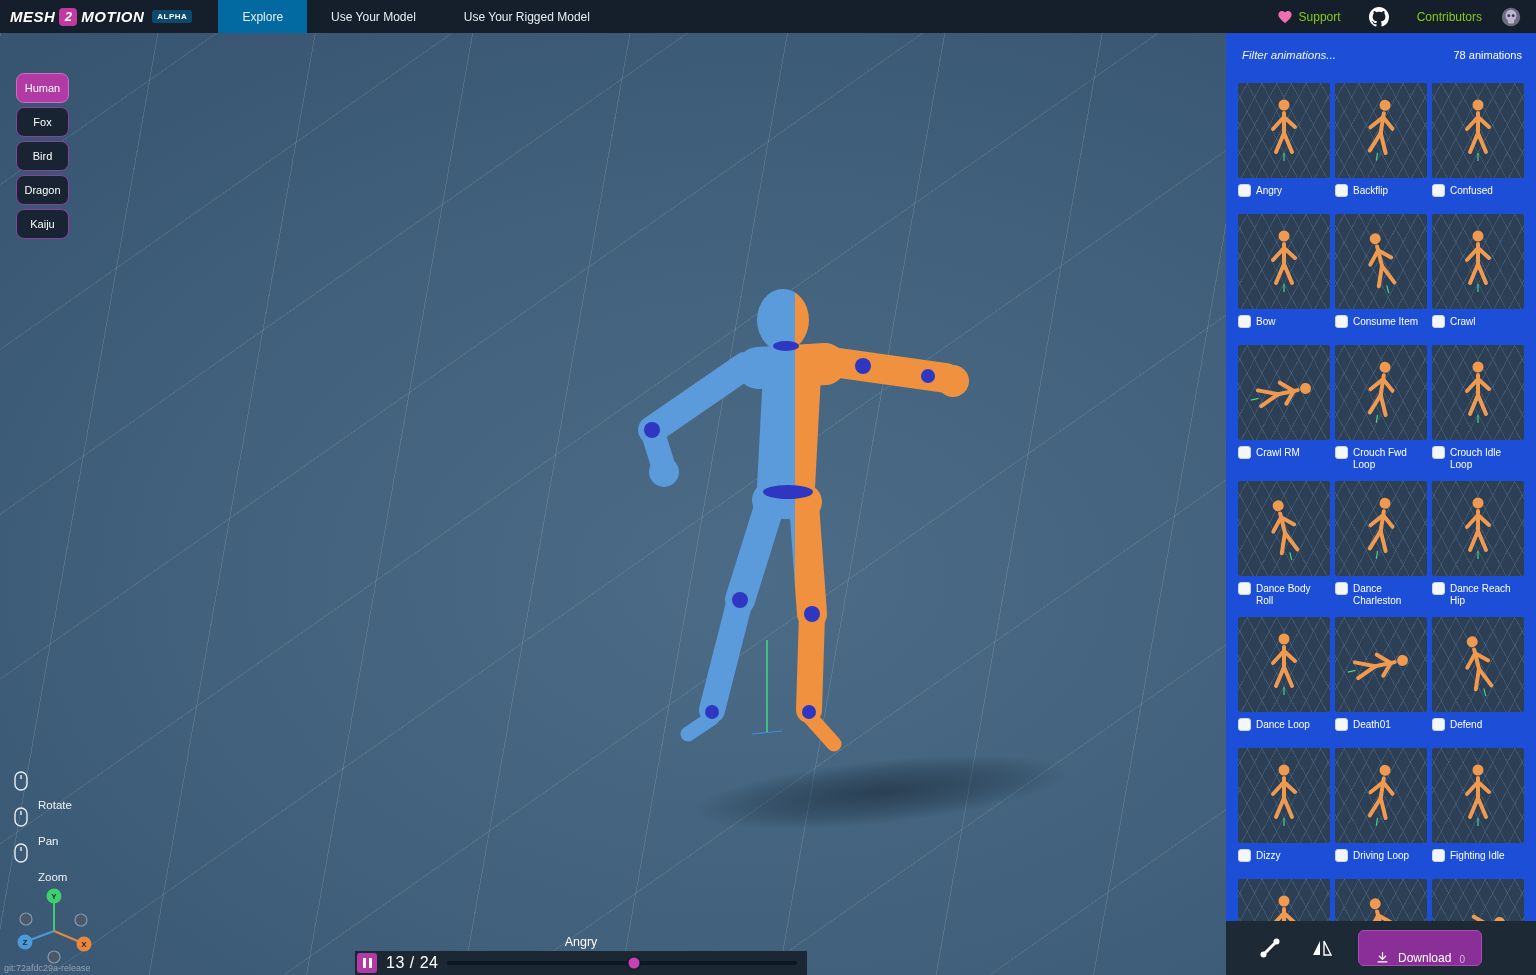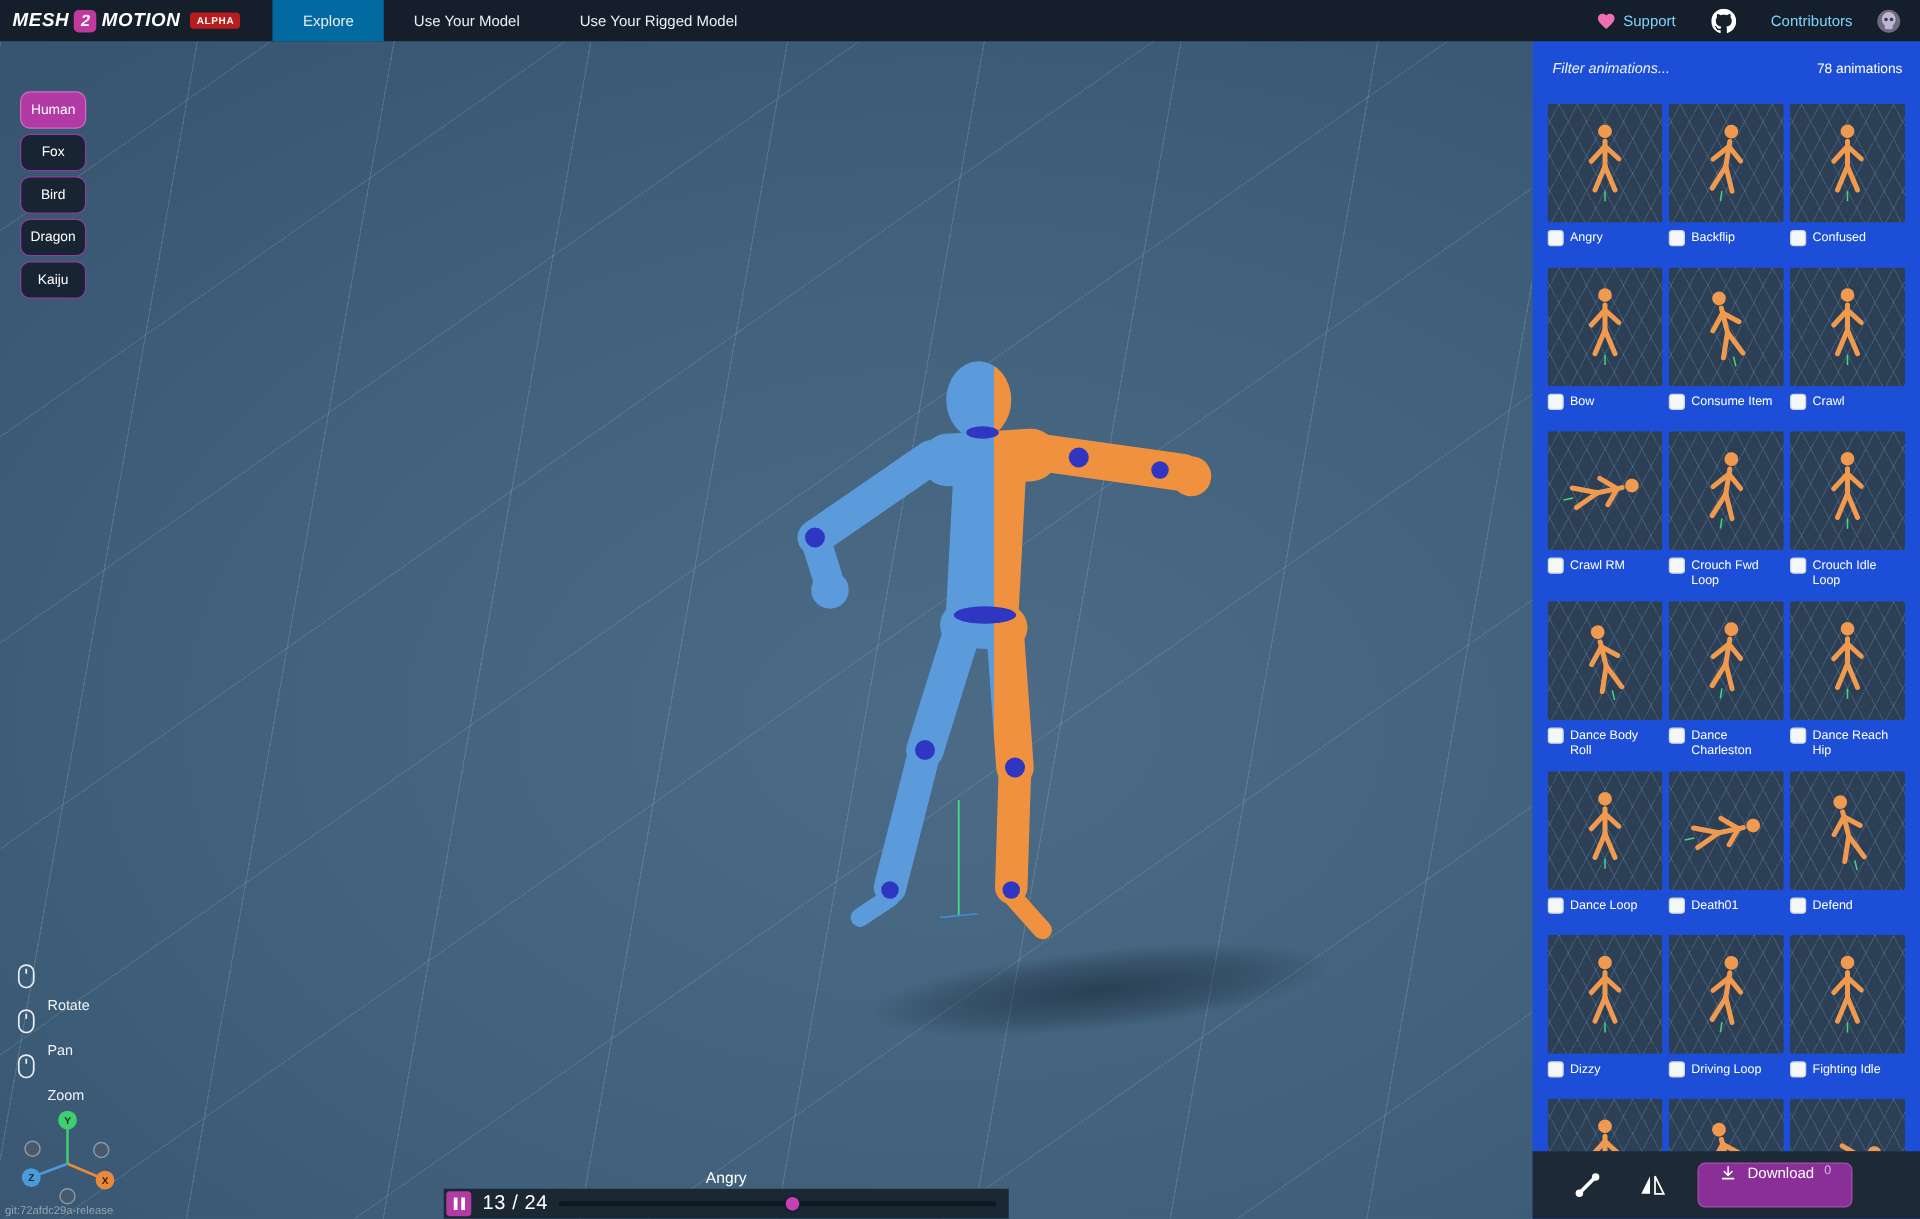--- a/index.html
+++ b/index.html
@@ -3,26 +3,26 @@
 <meta charset="utf-8">
 <style>
   * { margin:0; padding:0; box-sizing:border-box; }
   html,body { width:1536px; height:975px; overflow:hidden; font-family:"Liberation Sans",sans-serif; background:#42617c; color:#fff; }
 
   
   header { position:absolute; top:0; left:0; right:0; height:33px; background:#141f2b; display:flex; align-items:center; z-index:30; }
   .logo { display:flex; align-items:center; gap:4px; padding:0 14px 0 10px;text-align:right; }
   .logo-word { font-weight:bold; font-style:italic; font-size:15px; letter-spacing:.5px; }
   .logo-num { background:#c0399f; color:#fff; font-weight:bold; font-size:13px; width:18px; height:18px; border-radius:4px; display:flex; align-items:center; justify-content:center; font-style:italic; }
-  .logo-badge { background:#b91c1c; color:#fff; font-size:8px; font-weight:bold; padding:2px 5px; border-radius:3px; margin-left:4px; letter-spacing:.5px; }
+  .logo-badge { background:#0c4a6e; color:#fff; font-size:8px; font-weight:bold; padding:2px 5px; border-radius:3px; margin-left:4px; letter-spacing:.5px; }
   .tabs { display:flex; height:100%; align-items:stretch; margin-left:12px; }
   .tab { display:flex; align-items:center; padding:0 24px; font-size:12px; cursor:pointer; color:#e8eef4; }
   .tab.active { background:#0369a1; }
   .header-right { margin-left:auto; display:flex; align-items:center; gap:8px; padding-right:14px; }
-  .hdr-item { display:flex; align-items:center; gap:6px; font-size:12px; padding:0 10px; cursor:pointer; color:#7dd3fc; }
+  .hdr-item { display:flex; align-items:center; gap:6px; font-size:12px; padding:0 10px; cursor:pointer; color:#84cc16; }
   .avatar { width:22px; height:22px; }
 
   
   .viewport { position:absolute; top:33px; left:0; right:310px; bottom:0; overflow:hidden;
     background-image:
       repeating-linear-gradient(100deg, rgba(200,215,205,0.16) 0 1px, transparent 1px 155px),
       repeating-linear-gradient(-35deg, rgba(200,215,205,0.12) 0 1px, transparent 1px 135px),
       radial-gradient(1100px 720px at 62% 58%, #4b6b86 0%, #40607b 55%, #375471 100%);
   }
 
@@ -69,21 +69,21 @@
   }
   .anim-card:nth-child(3n+2) .pose { transform:rotate(9deg); }
   .anim-card:nth-child(5n) .pose { transform:rotate(-14deg) translateY(2px); }
   .anim-card:nth-child(7n) .pose { transform:rotate(78deg) translateY(4px); }
   .card-label { display:flex; gap:5px; margin-top:6px; align-items:flex-start; min-height:20px; }
   .checkbox { width:13px; height:13px; background:#f4f7f9; border:1px solid #cdd6dd; border-radius:3px; flex:none; cursor:pointer; }
   .card-label span.txt { font-size:10px; line-height:1.2; color:#fff; padding-top:1px; }
 
   .panel-footer { position:absolute; left:0; right:0; bottom:0; height:54px; background:#1d2934; display:flex; align-items:center; padding-left:28px; gap:20px; }
   .icon-btn { background:none; border:none; cursor:pointer; display:flex; align-items:center; justify-content:center; padding:4px; }
-  .download-btn { display:flex; align-items:flex-start; gap:8px; background:#8a2f97; border:1px solid #a44fb0; border-radius:6px; height:36px; padding:0 16px; color:#fff; font-size:12px; font-family:inherit; cursor:pointer; }
+  .download-btn { display:flex; align-items:flex-end; gap:8px; background:#8a2f97; border:1px solid #a44fb0; border-radius:6px; height:36px; padding:0 16px; color:#fff; font-size:12px; font-family:inherit; cursor:pointer; }
   .dl-count { font-size:10px; color:#d9b2e2; }
 </style>
 </head>
 <body>
 
 <header>
   <div class="logo">
     <span class="logo-word">MESH</span>
     <span class="logo-num">2</span>
     <span class="logo-word">MOTION</span>

